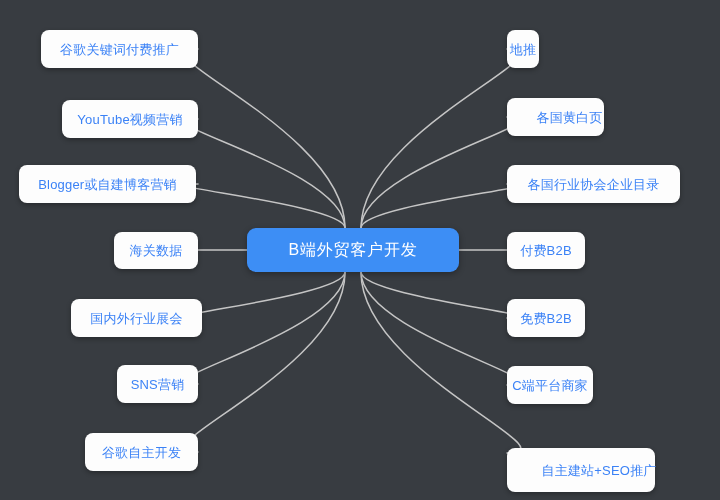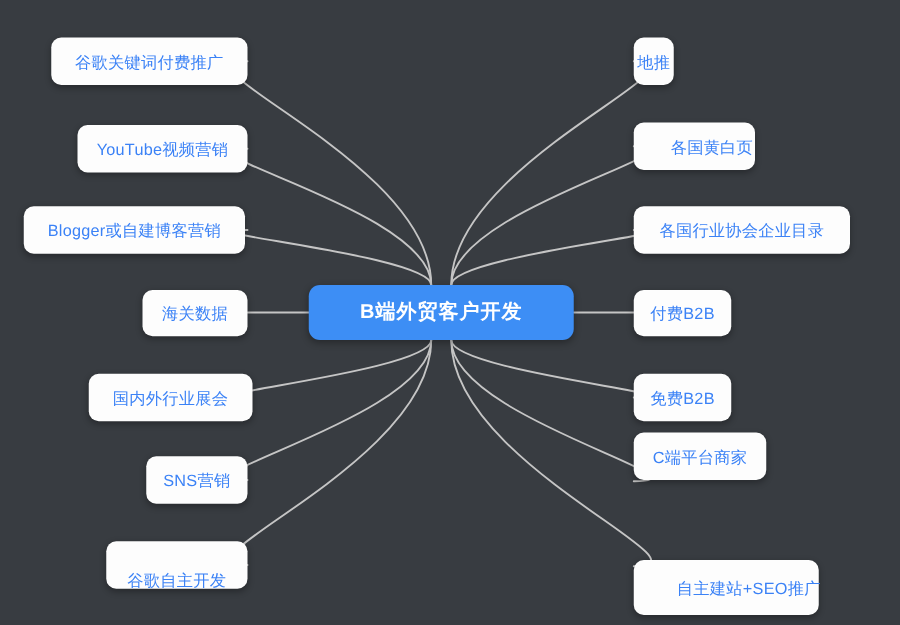--- a/index.html
+++ b/index.html
@@ -41,21 +41,20 @@
     letter-spacing: 0.2px;
     box-shadow: 0 2px 5px rgba(0,0,0,0.30);
   }
   .node.center {
     background: #3d8ef5;
     color: #ffffff;
     font-size: 16px;
     border-radius: 9px;
     letter-spacing: 0.8px;
     box-shadow: 0 2px 6px rgba(0,0,0,0.32);
-    font-weight: bold;
   }
 </style>
 </head>
 <body>
 
 <div id="canvas">
 
   <svg id="edges" viewBox="0 0 720 500" preserveAspectRatio="none">
       <path d="M 198 49 C 128 49 345 129.55 345 228" fill="none" stroke="#c5c5c5" stroke-width="1.5" stroke-linecap="round"></path>
       <path d="M 198 119 C 128 119 345 168.05 345 228" fill="none" stroke="#c5c5c5" stroke-width="1.5" stroke-linecap="round"></path>
@@ -85,39 +84,39 @@
       </div>
       <div class="node" style="left: 114px; top: 232px; width: 84px; height: 37px;">
         <span>海关数据</span>
       </div>
       <div class="node" style="left: 71px; top: 299px; width: 131px; height: 38px;">
         <span>国内外行业展会</span>
       </div>
       <div class="node" style="left: 117px; top: 365px; width: 81px; height: 38px;">
         <span>SNS营销</span>
       </div>
-      <div class="node" style="left: 85px; top: 433px; width: 113px; height: 38px; align-items: flex-end;">
+      <div class="node" style="left: 85px; top: 433px; width: 113px; height: 38px;">
         <span>谷歌自主开发</span>
       </div>
       <div class="node" style="left: 507px; top: 30px; width: 32px; height: 38px;">
         <span>地推</span>
       </div>
       <div class="node" style="left: 507px; top: 98px; width: 97px; height: 38px; padding-left: 28px;">
         <span>各国黄白页</span>
       </div>
       <div class="node" style="left: 507px; top: 165px; width: 173px; height: 38px;">
         <span>各国行业协会企业目录</span>
       </div>
       <div class="node" style="left: 507px; top: 232px; width: 78px; height: 37px;">
         <span>付费B2B</span>
       </div>
       <div class="node" style="left: 507px; top: 299px; width: 78px; height: 38px;">
         <span>免费B2B</span>
       </div>
-      <div class="node" style="left: 507px; top: 346px; width: 106px; height: 38px;">
+      <div class="node" style="left: 507px; top: 366px; width: 86px; height: 38px;">
         <span>C端平台商家</span>
       </div>
       <div class="node" style="left: 507px; top: 448px; width: 148px; height: 44px; padding-left: 36px;">
         <span>自主建站+SEO推广</span>
       </div>
       <div class="node center" style="left: 247px; top: 228px; width: 212px; height: 44px;">
         <span>B端外贸客户开发</span>
       </div>
     </div>
 

